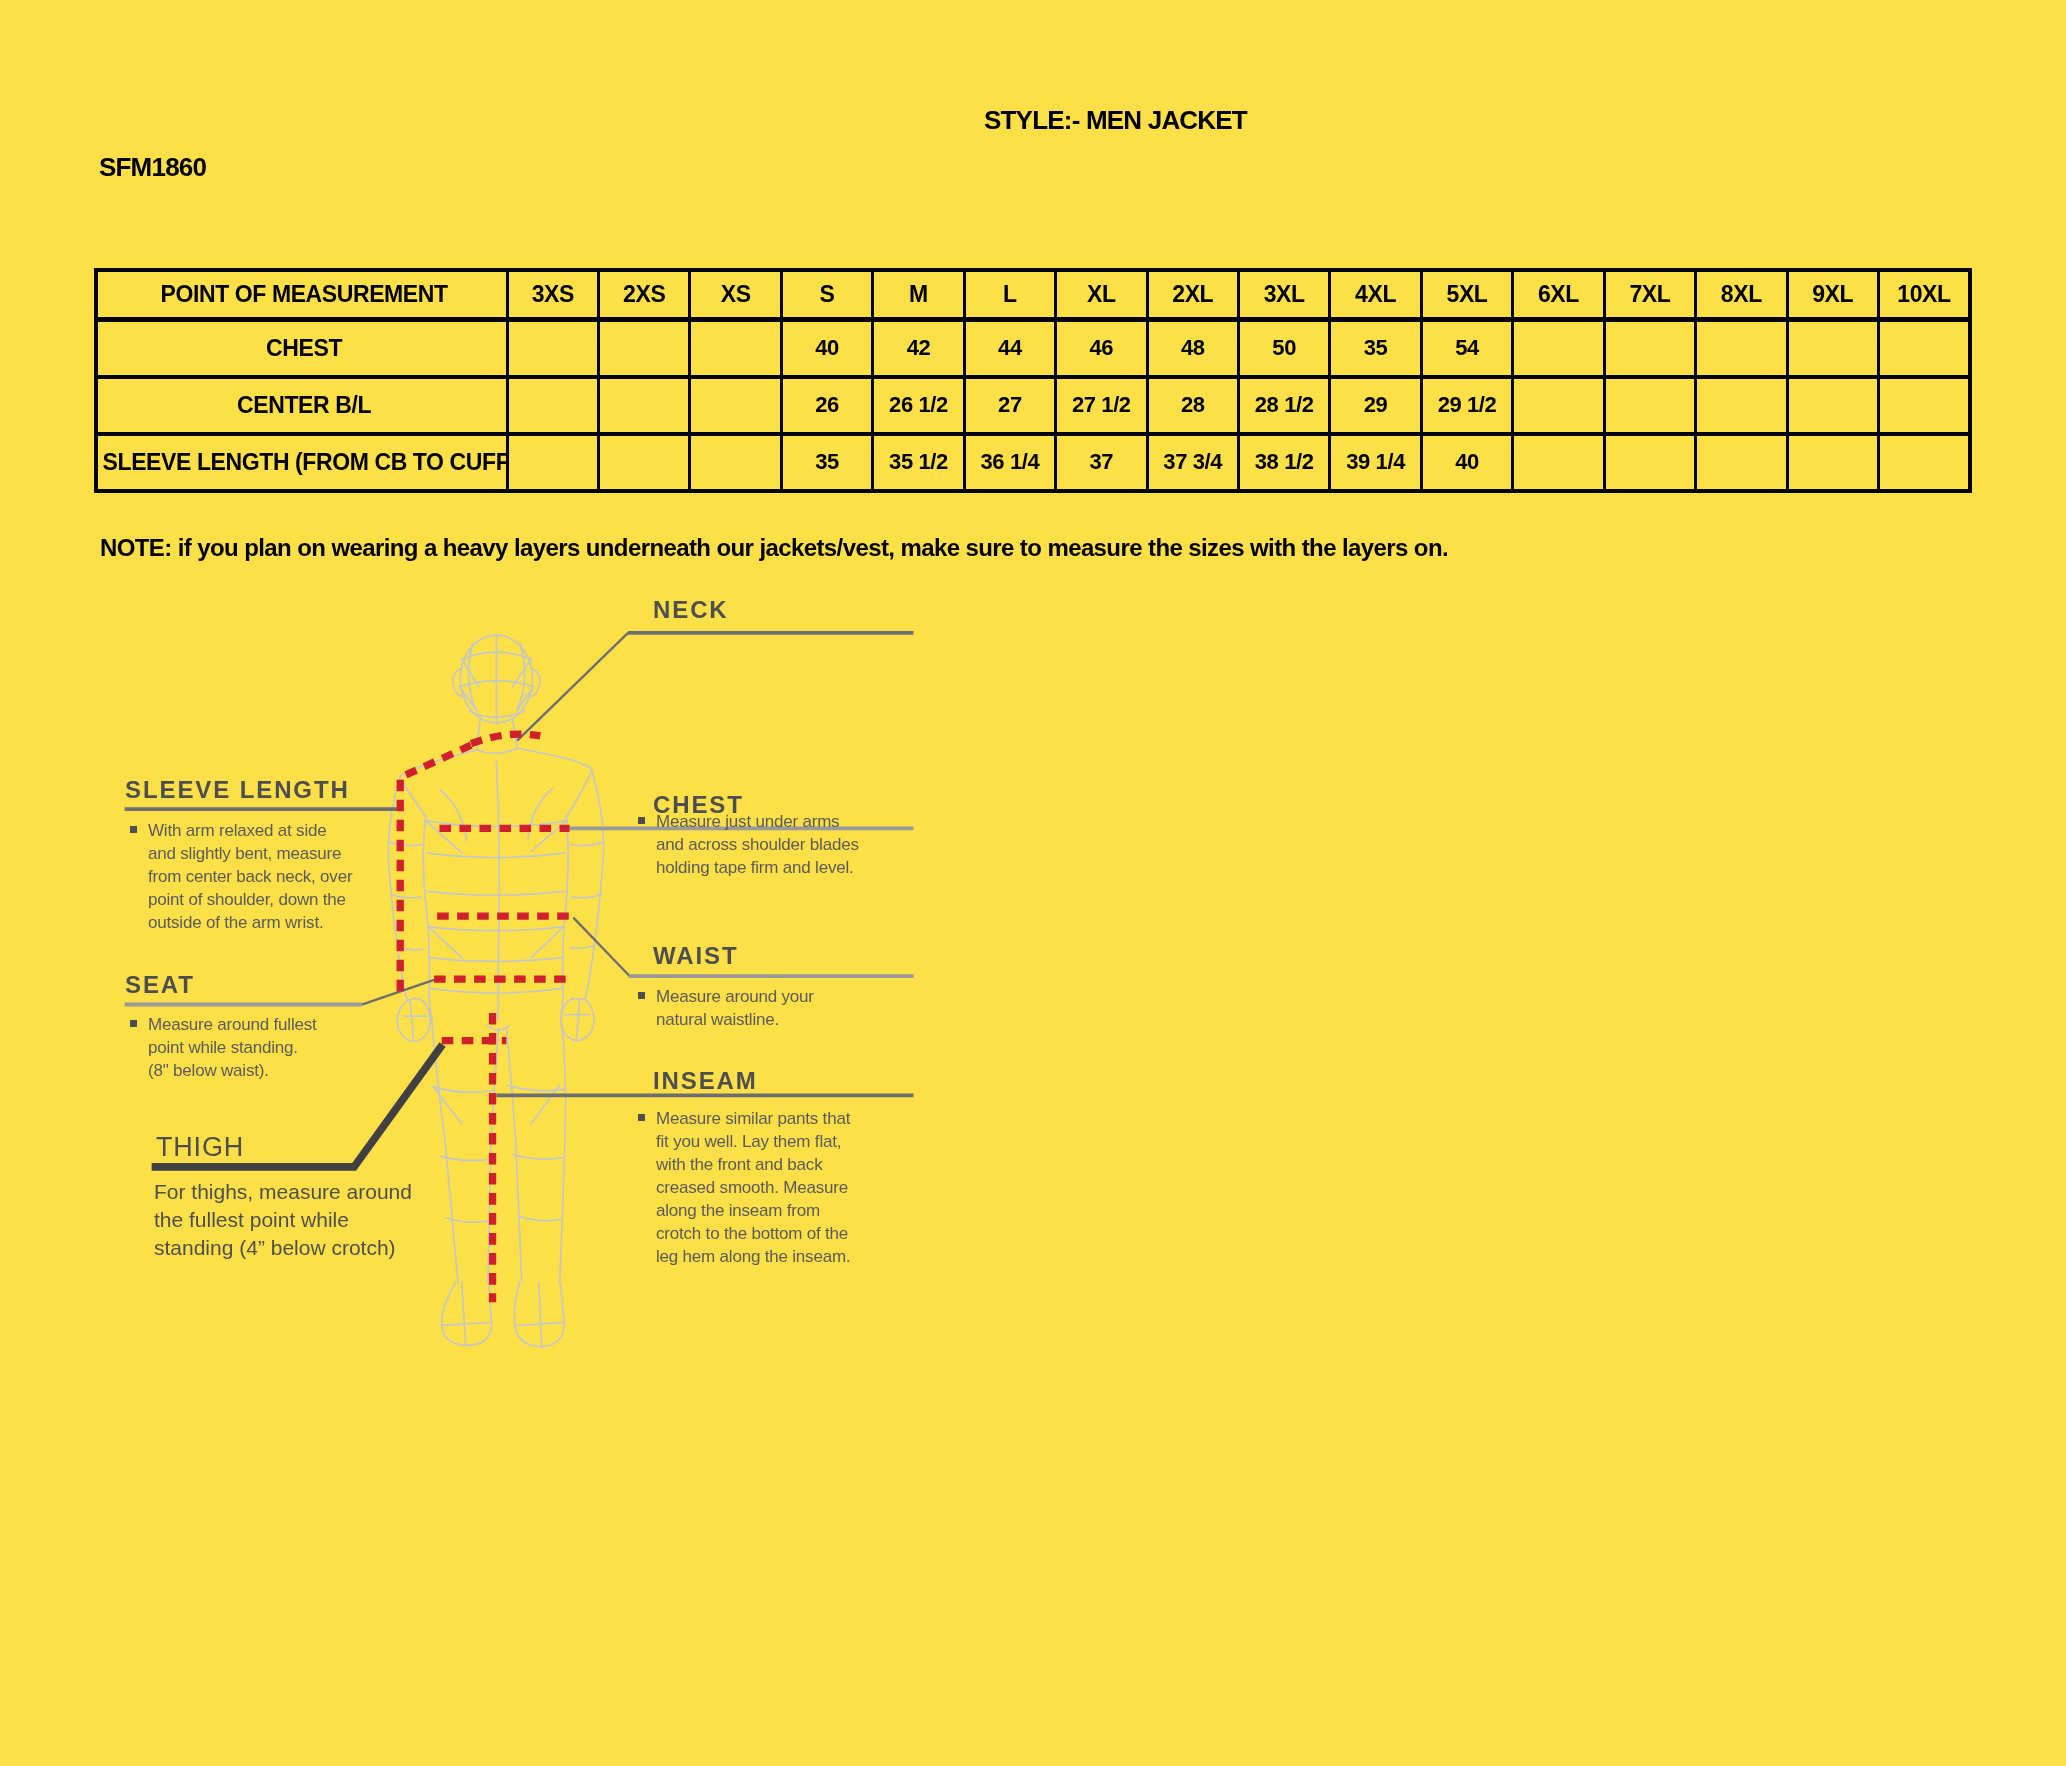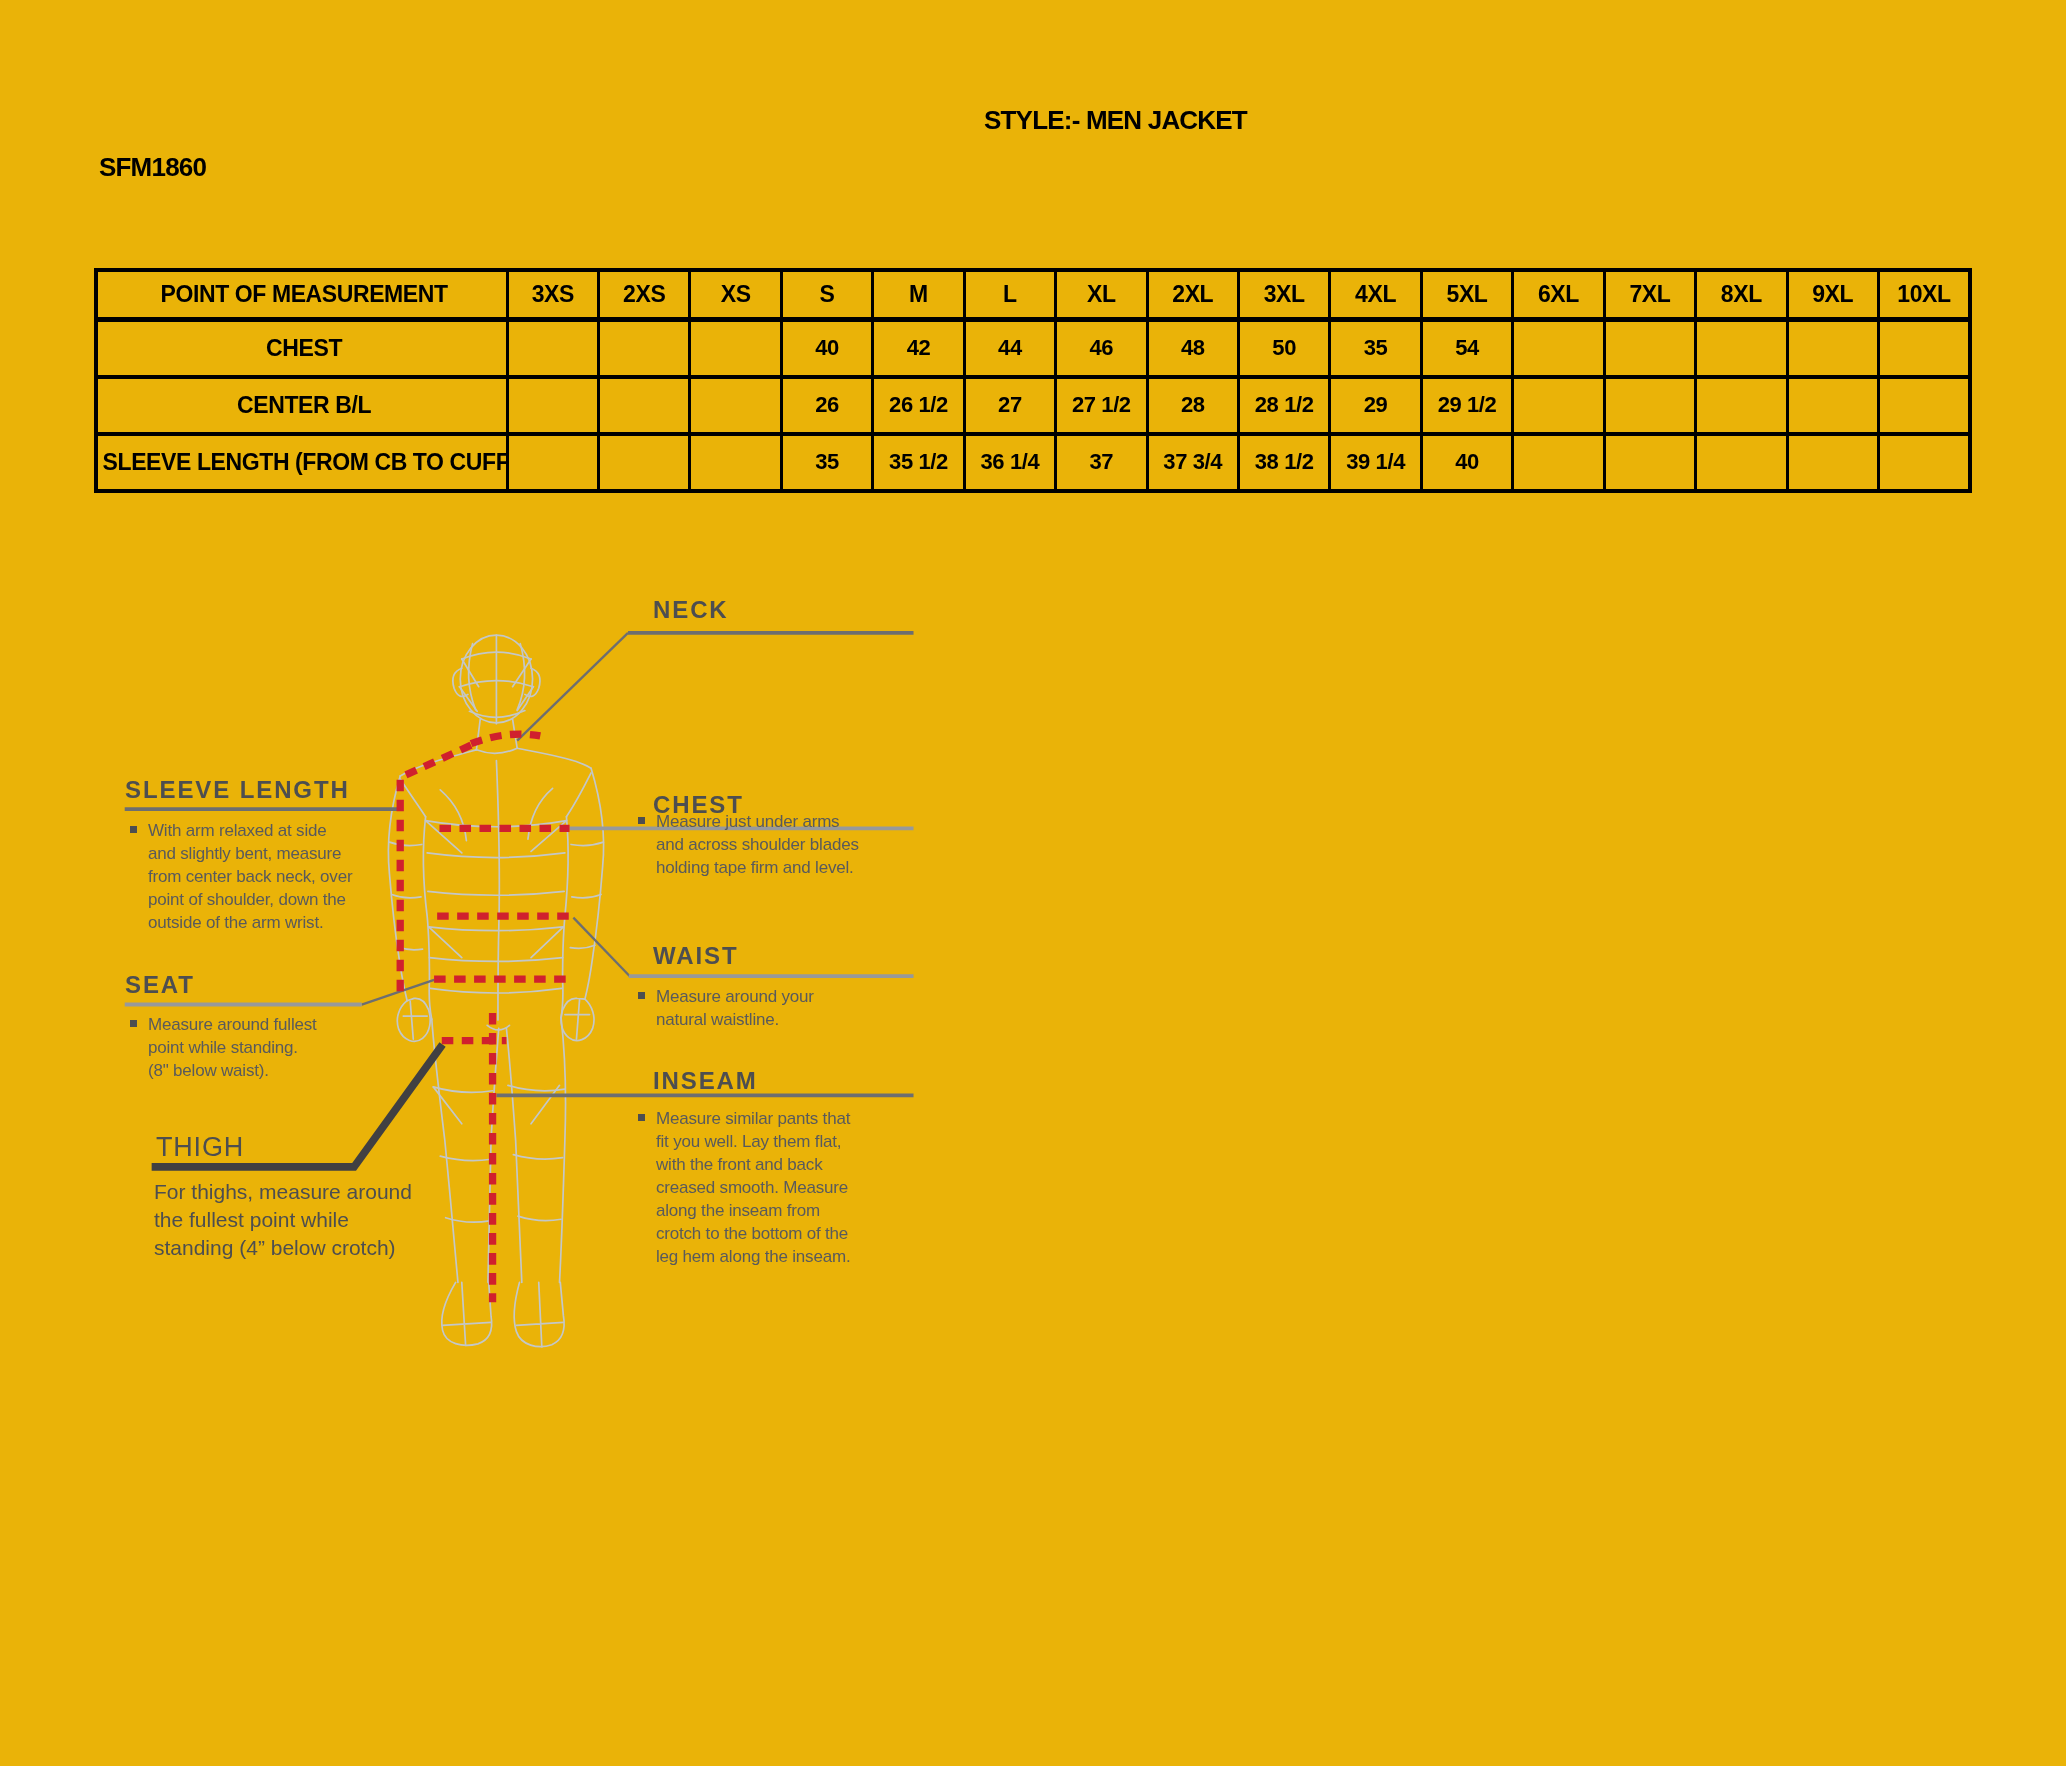--- a/index.html
+++ b/index.html
@@ -1,16 +1,16 @@
 <!DOCTYPE html>
 <html style="font-size:12.3px"><head>
 <meta charset="utf-8">
 <style>
   html,body{margin:0;padding:0;background:#ffffff;}
-  #page{position:relative;width:2066px;height:1767px;background:#eab308;
+  #page{position:relative;width:2066px;height:1767px;background:#fde047;
         font-family:"Liberation Sans",sans-serif;color:#000;overflow:hidden;}
 
   .doc-title{position:absolute;left:984px;top:105px;font-size:26px;font-weight:700;
              letter-spacing:-0.8px;white-space:nowrap;}
   .style-code{position:absolute;left:99px;top:152px;font-size:26px;font-weight:700;
               letter-spacing:-0.8px;white-space:nowrap;}
 
   table.size{position:absolute;left:94px;top:268px;width:1878px;border-collapse:collapse;
              table-layout:fixed;border:4.6px solid #000;}
   table.size th,table.size td{border:3.1px solid #000;font-weight:700;text-align:center;
@@ -128,20 +128,21 @@
           <td>40</td>
           <td></td>
           <td></td>
           <td></td>
           <td></td>
           <td></td>
         </tr>
       </tbody>
   </table>
 
+  <div class="note-line">NOTE: if you plan on wearing a heavy layers underneath our jackets/vest, make sure to measure the sizes with the layers on.</div>
 
   <svg class="diagram-svg" viewBox="0 0 1150 1060" xmlns="http://www.w3.org/2000/svg">
 
     <g stroke="#c3c7c8" stroke-width="2.2" fill="none" stroke-linecap="round">
       <ellipse cx="545" cy="122" rx="47" ry="57"></ellipse>
       <path d="M500,96 Q545,78 590,96"></path>
       <path d="M497,132 Q545,116 593,132"></path>
       <path d="M510,164 Q545,180 582,163"></path>
       <path d="M545,65 L545,180"></path>
       <path d="M514,76 Q502,122 518,162"></path>

